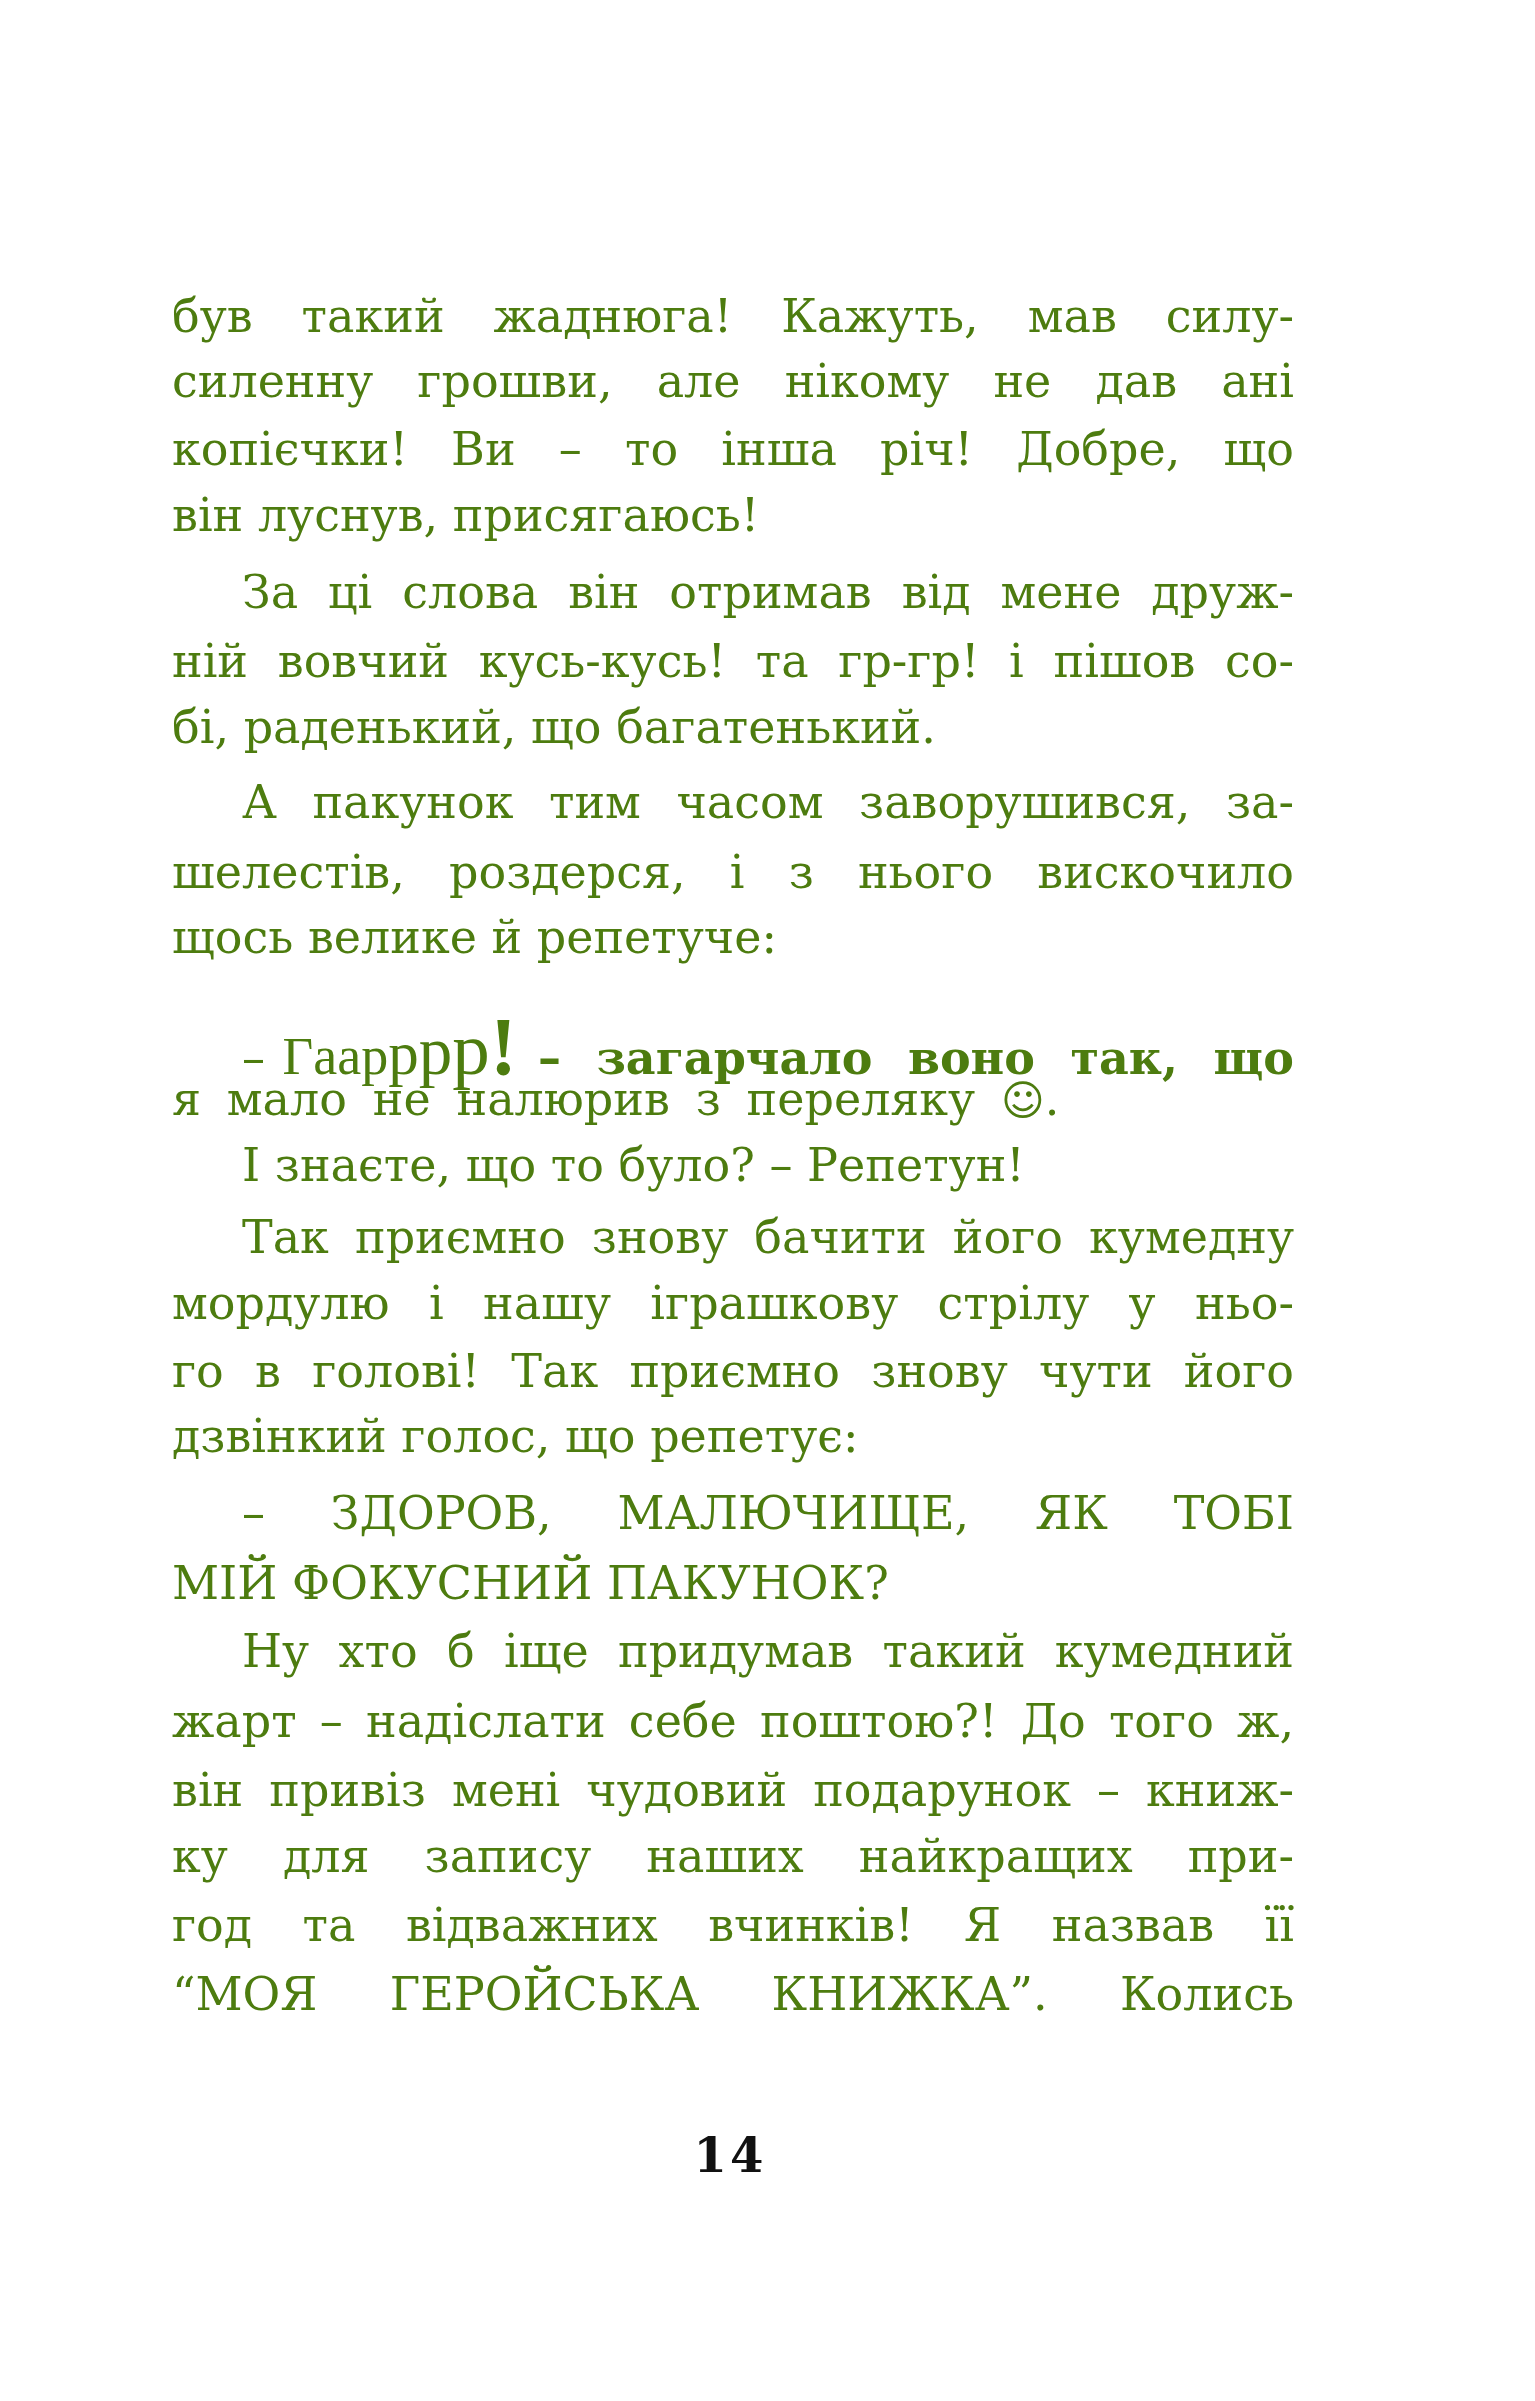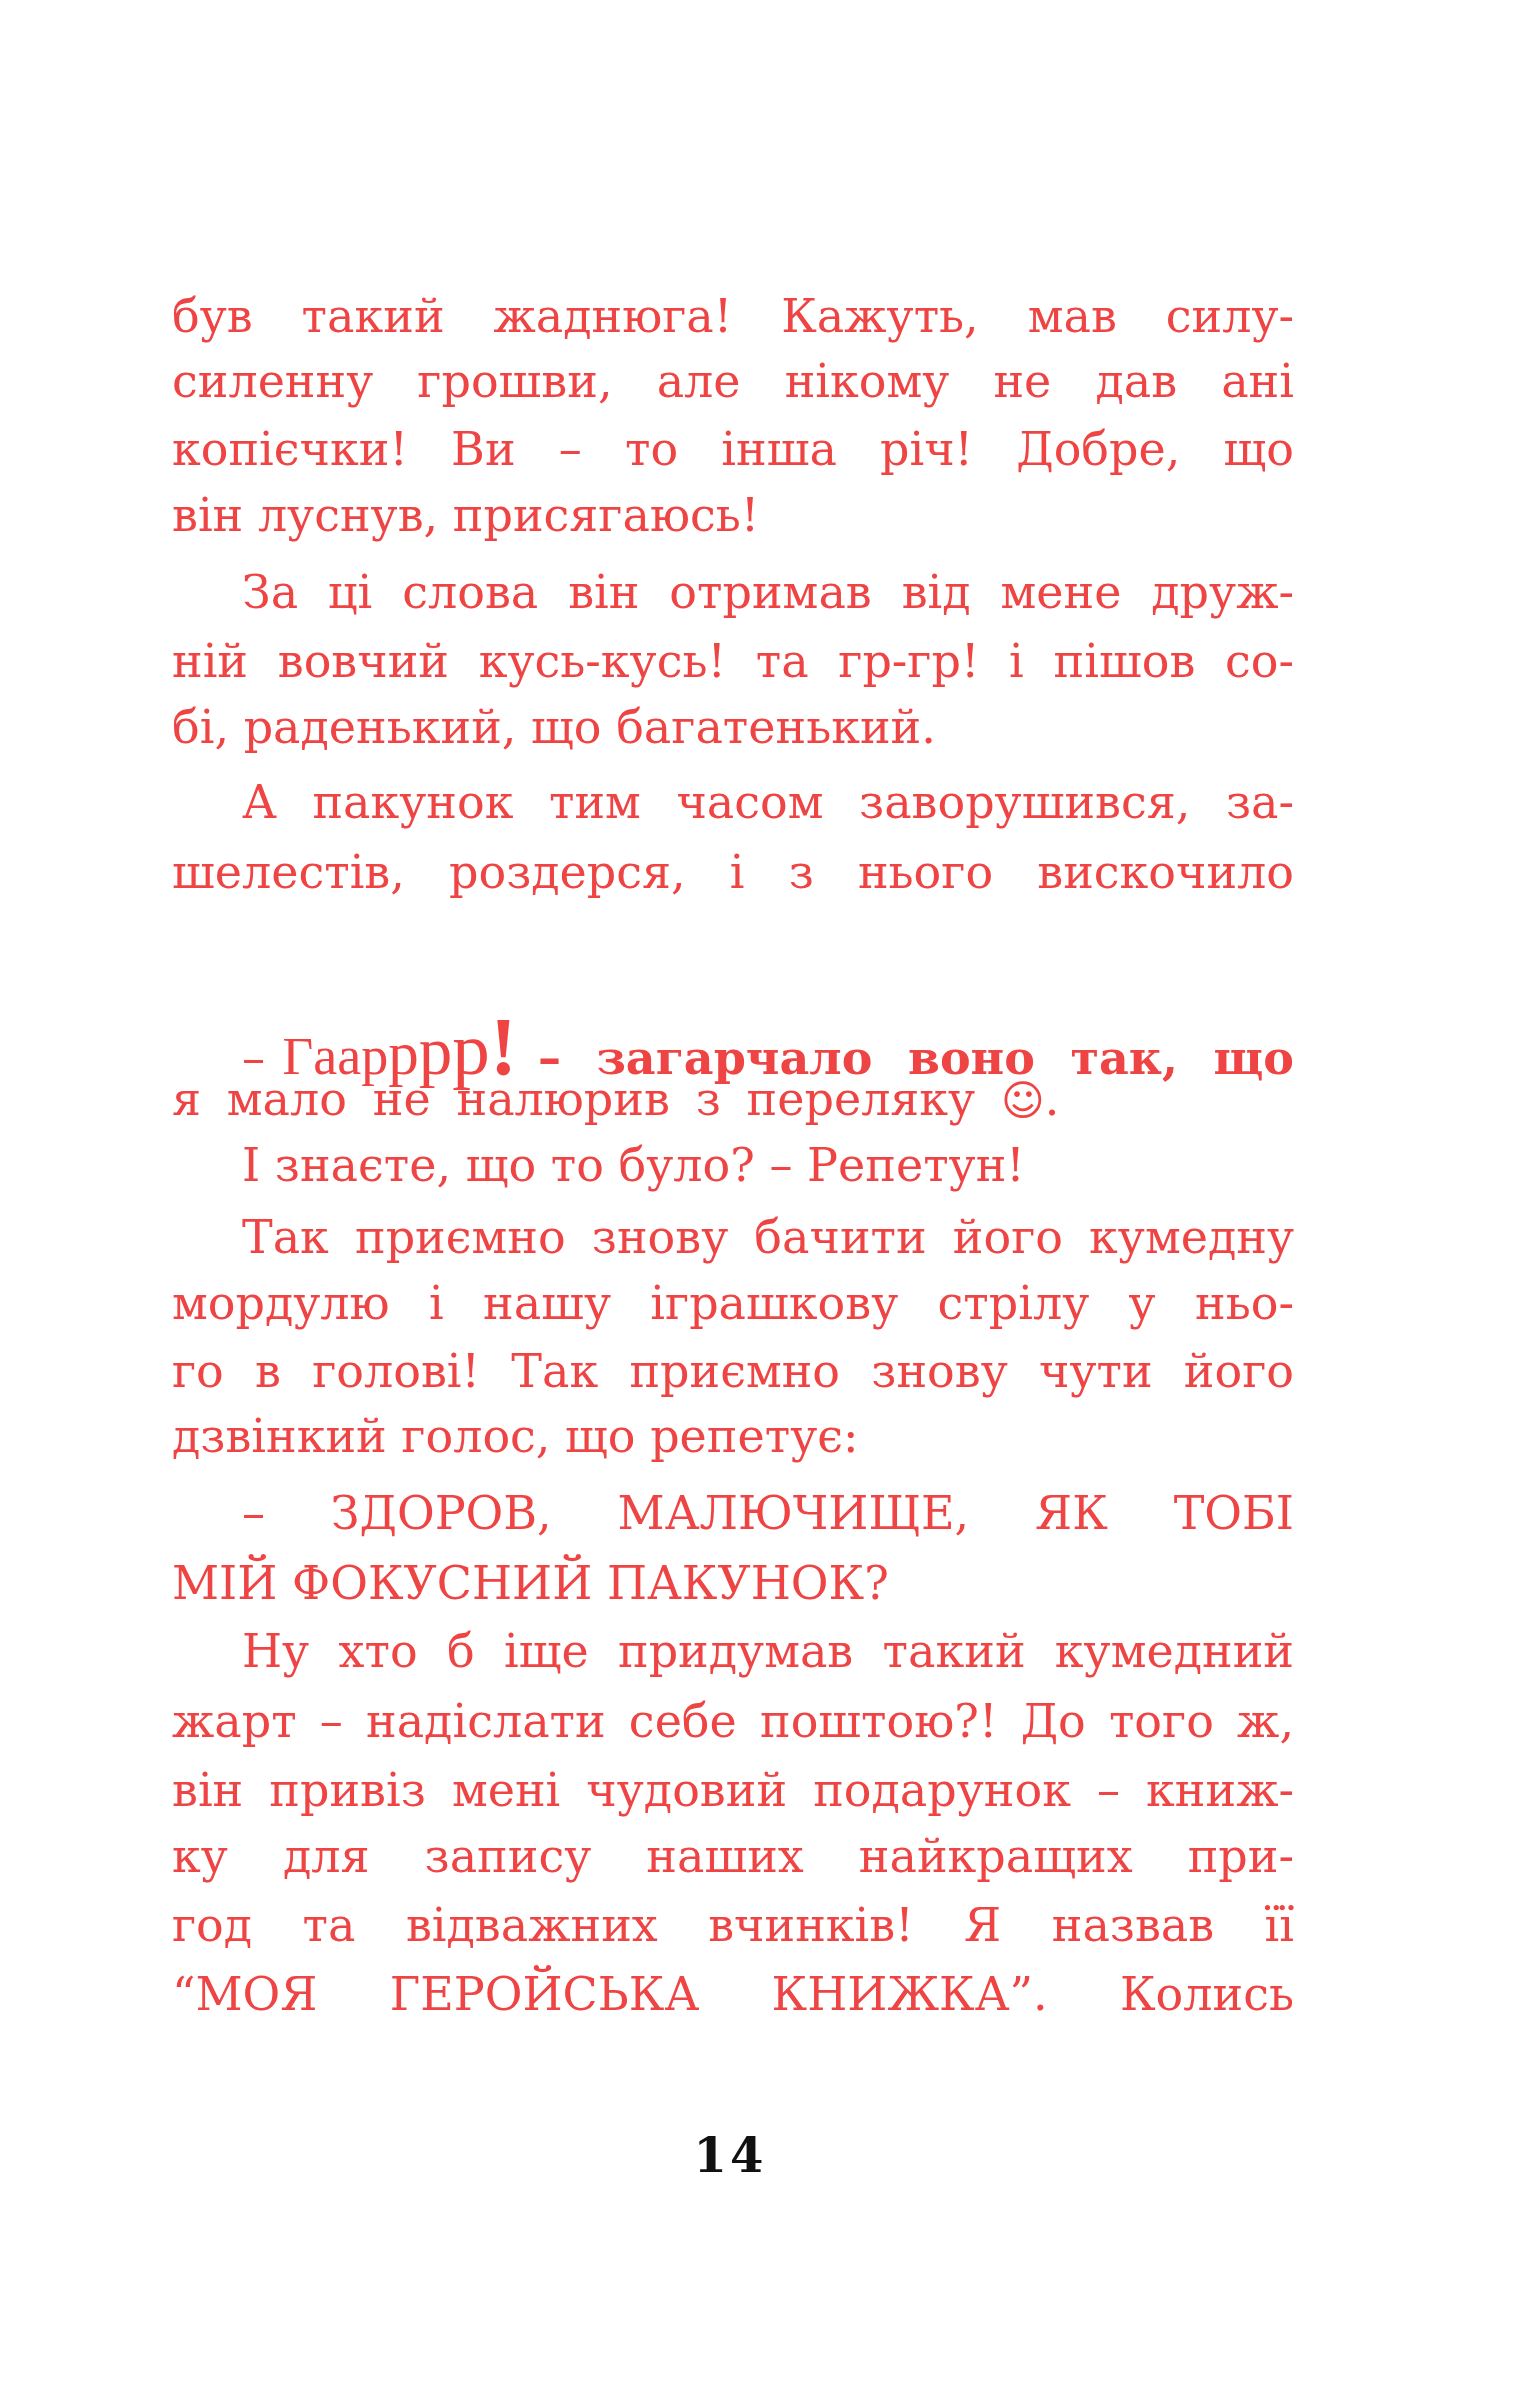--- a/index.html
+++ b/index.html
@@ -6,21 +6,21 @@
   body { width: 1535px; height: 2401px; position: relative; overflow: hidden; }
   .page { position: absolute; left: 0; top: 0; width: 1535px; height: 2401px; background: #ffffff; }
   .line {
     position: absolute;
     left: 172px;
     width: 1122px;
     font-family: "DejaVu Serif", serif;
     font-size: 46px;
     line-height: 56px;
     height: 56px;
-    color: #ef4444;
+    color: #4d7c0f;
     white-space: nowrap;
     text-align: justify;
     text-align-last: justify;
     box-sizing: border-box;
   }
   .line.indent { padding-left: 70px; }
   .line.last { text-align: center; text-align-last: left; }
   .growl { font-family: "Liberation Serif", serif; }
   .g0 { font-size: 53px; }
   .g1 { font-size: 54px; margin-top: 26px; }
@@ -50,20 +50,21 @@
   <div class="line" style="top:353px">силенну грошви, але нікому не дав ані</div>
   <div class="line" style="top:421px">копієчки! Ви – то інша річ! Добре, що</div>
   <div class="line last" style="top:487px">він луснув, присягаюсь!</div>
 
   <div class="line indent" style="top:564px">За ці слова він отримав від мене друж-</div>
   <div class="line" style="top:633px">ній вовчий кусь-кусь! та гр-гр! і пішов со-</div>
   <div class="line last" style="top:699px">бі, раденький, що багатенький.</div>
 
   <div class="line indent" style="top:774px">А пакунок тим часом заворушився, за-</div>
   <div class="line" style="top:844px">шелестів, роздерся, і з нього вискочило</div>
+  <div class="line last" style="top:909px">щось велике й репетуче:</div>
 
   <div class="line indent" style="top:1002px; display:flex; align-items:baseline; justify-content:space-between; text-align:left; text-align-last:left;">
     <span style="display:flex; align-items:baseline;">
       <span>–</span>
       <span style="display:inline-block; width:17.6px;"></span>
       <span class="growl g0">Г</span>
       <span class="growl g1">аа</span>
       <span class="growl g1">р</span>
       <span class="growl g2">р</span>
       <span class="growl g3">р</span>

